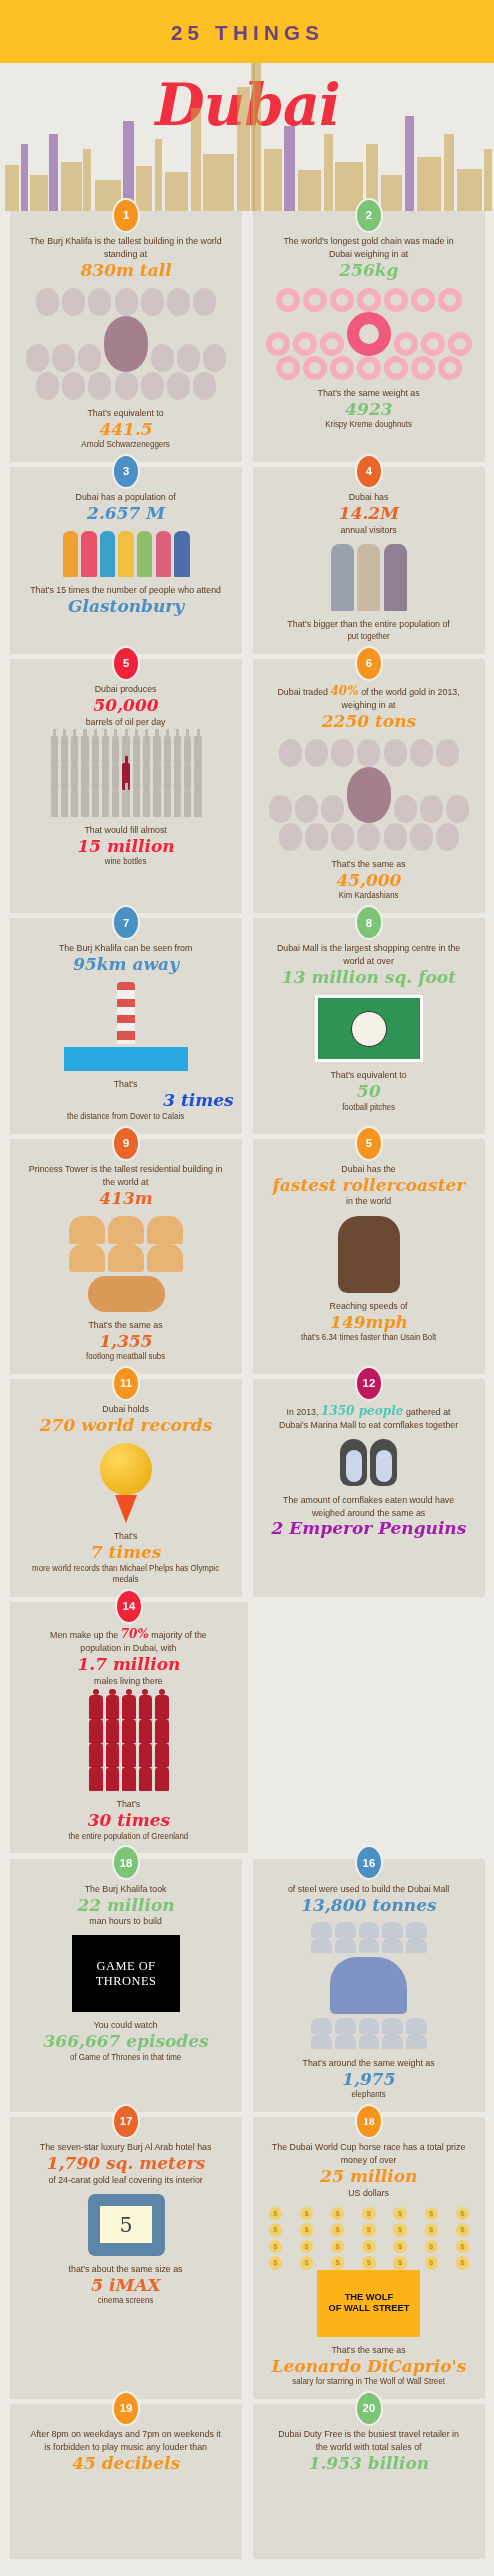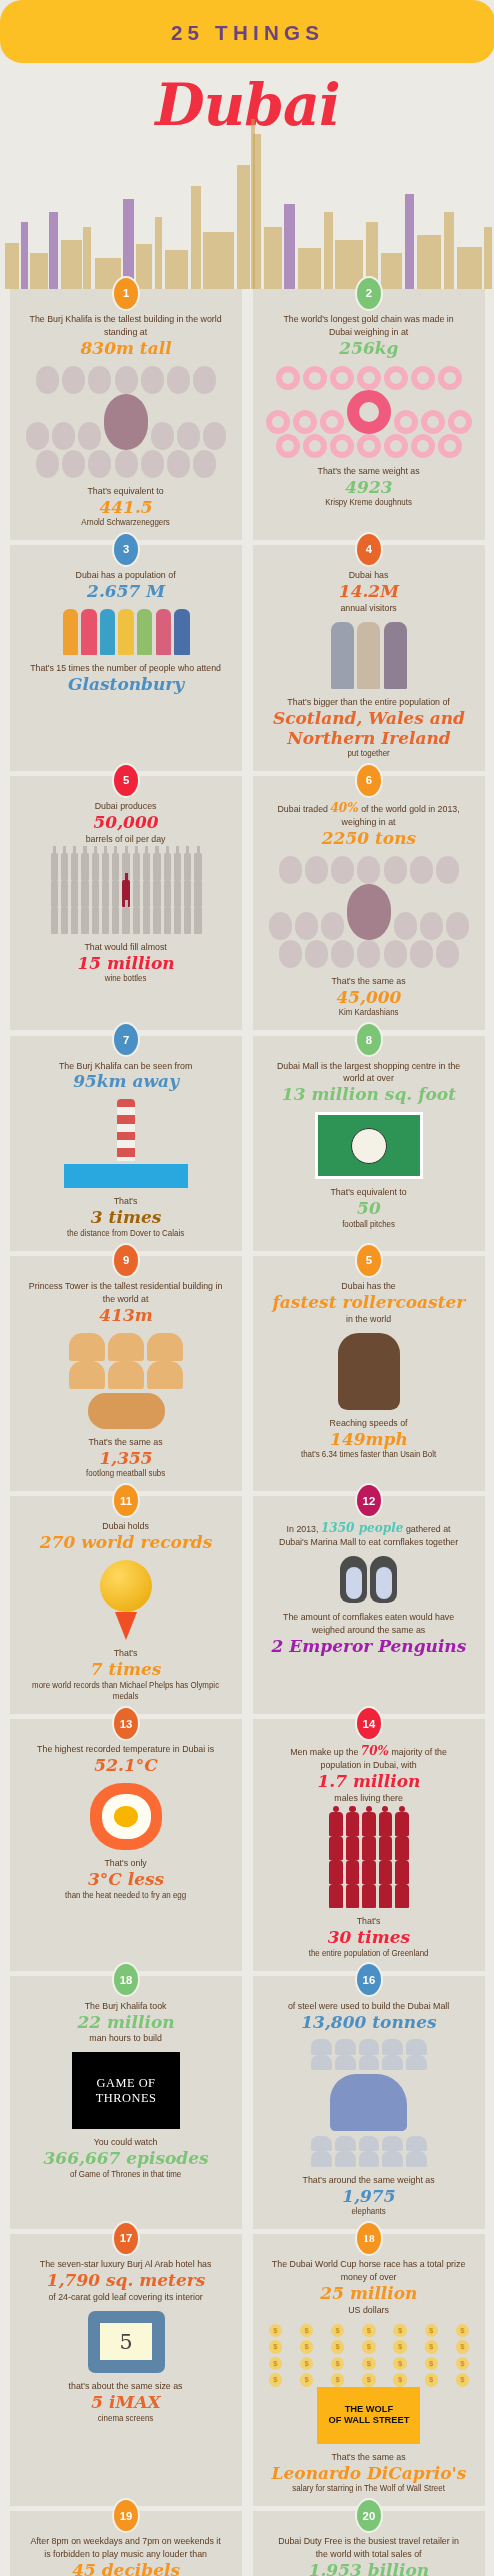--- a/index.html
+++ b/index.html
@@ -7,38 +7,38 @@
   body {
     width: 495px;
     background: #eceae4;
     font-family: "Liberation Sans", sans-serif;
     color: #5a3a20;
   }
   .page { width:495px; position:relative; overflow:hidden; background:#eceae4; }
 
   
   .hdr-yellow {
-    background:#fcc024; height:63px; position:relative;border-radius:22px;
+    background:#fcc024; height:63px; position:relative;
   }
   .hdr-yellow .t1 {
     position:absolute; right:0; left:0; top:20.6px; text-align:center;
     font-size:20.6px; letter-spacing:5.2px; font-weight:bold; color:#6b4283;
     font-family:"Liberation Sans", sans-serif;
   }
   .hdr-purple {
     background:#6b4283; height:49px; position:relative;
   }
   .hdr-purple .t2 {
     position:absolute; left:0; right:0; top:7.2px; text-align:center;
     font-size:30px; letter-spacing:2.1px; font-weight:bold; color:#ffffff;
     font-family:"Liberation Sans Narrow","Liberation Sans",sans-serif;
     transform:scaleX(0.92); transform-origin:center;
   }
   .hero {
-    position:relative; height:226px; background:#eceae4; overflow:hidden;
+    position:relative; height:148px; background:#eceae4; overflow:hidden;
   }
   .hero .dubai-script {
     position:absolute; top:8.2px; left:0; right:0; text-align:center;
     font-family:"DejaVu Serif", serif; font-style:italic; font-weight:bold;
     font-size:57px; color:#f03040; letter-spacing:-1px;
   }
   
   .skyline { position:absolute; bottom:0; left:0; right:0; height:129px; }
   .sky-b { position:absolute; bottom:0; background:#c9a24a; opacity:.55; }
   .sky-p { position:absolute; bottom:0; background:#9a6fb0; opacity:.75; }
@@ -99,21 +99,21 @@
   .ball{position:absolute;left:50%;top:50%;transform:translate(-50%,-50%);width:36px;height:36px;border-radius:50%;background:#f4f1e6;border:1.5px solid #333;}
   .coin { width:13.4px;height:13.4px;border-radius:50%;background:#f2d06b;color:#c9921c;font-weight:bold;font-size:7.7px;display:flex;align-items:center;justify-content:center;}
   .burger{width:36px;height:28px;background:#e8b473;border-radius:13.4px 13.4px 3.1px 3.1px;}
   .hotdog{width:77px;height:36px;background:#d89a56;border-radius:17.5px;}
   .penguin{width:27px;height:47px;background:#4c4c4c;border-radius:13.4px 13.4px 9.3px 9.3px;position:relative;}
   .penguin .belly{position:absolute;left:5.2px;top:10.3px;width:16.5px;height:32px;background:#ccd5ea;border-radius:8.2px;}
   .chev{width:0;height:0;border-left:11.3px solid transparent;border-right:11.3px solid transparent;border-top:28px solid #f04e23;}
   .got{background:#000;color:#fff;width:108px;height:77px;margin:0 auto;display:flex;align-items:center;justify-content:center;font-family:"Liberation Serif",serif;font-size:12.4px;letter-spacing:0.5px;}
   .cinema{width:77px;height:62px;background:#5c85a8;border-radius:7.2px;margin:0 auto;display:flex;align-items:center;justify-content:center;}
   .cinema .screen{width:52px;height:37px;background:#fbf8d8;display:flex;align-items:center;justify-content:center;font-size:20.6px;color:#444;font-family:"DejaVu Serif",serif;}
-  .wolf{width:103px;height:57px;background:#fcb316;margin:0 auto;display:flex;align-items:center;justify-content:center;color:#111;font-weight:bold;font-size:9.3px;text-align:center;line-height:1.2;}
+  .wolf{width:103px;height:67px;background:#fcb316;margin:0 auto;display:flex;align-items:center;justify-content:center;color:#111;font-weight:bold;font-size:9.3px;text-align:center;line-height:1.2;}
   .dollar-grid{display:grid;grid-template-columns:repeat(7,1fr);gap:3.1px;justify-items:center;}
 </style>
 </head>
 <body>
 
 <div class="page">
 
   <div class="hdr-yellow">
     <div class="t1">25 THINGS</div>
   </div>
@@ -253,21 +253,20 @@
           <div class="big" style="color: rgb(232, 102, 42);">14.2M</div>
           <div class="txt">annual visitors</div>
           <div class="art">
             <div class="ic-row">
               <div style="width: 23px; height: 67px; border-radius: 8.2px 8.2px 1.5px 1.5px; background: rgb(154, 160, 173);"></div>
               <div style="width: 23px; height: 67px; border-radius: 8.2px 8.2px 1.5px 1.5px; background: rgb(201, 184, 164);"></div>
               <div style="width: 23px; height: 67px; border-radius: 8.2px 8.2px 1.5px 1.5px; background: rgb(143, 127, 147);"></div>
             </div>
           </div>
           <div class="txt">That's bigger than the entire population of</div>
-          <div class="big" style="color: rgb(232, 102, 42);">Scotland, Wales and Northern Ireland</div>
           <div class="txt small">put together</div>
         </div>
       </div>
       <div class="row">
         <div class="card">
           <div class="badge" style="background: rgb(240, 35, 59);">5</div>
           <div class="txt">Dubai produces</div>
           <div class="big" style="color: rgb(240, 35, 59);">50,000</div>
           <div class="txt">barrels of oil per day</div>
           <div class="art">
@@ -368,21 +367,21 @@
       <div class="row">
         <div class="card">
           <div class="badge" style="background: rgb(74, 144, 196);">7</div>
           <div class="txt">The Burj Khalifa can be seen from</div>
           <div class="big" style="color: rgb(74, 144, 196);">95km away</div>
           <div class="art">
             <div style="width: 17.5px; height: 62px; margin: 0px auto; background: repeating-linear-gradient(rgb(217, 83, 79) 0px, rgb(217, 83, 79) 8.2px, rgb(242, 240, 234) 8.2px, rgb(242, 240, 234) 16.5px); border-radius: 4.1px 4.1px 0px 0px;"></div>
             <div style="width: 124px; height: 24px; margin: 3.1px auto 0px; background: rgb(41, 168, 224);"></div>
           </div>
           <div class="txt">That's</div>
-          <div class="big" style="color: #a16207;">3 times</div>
+          <div class="big" style="color: #1d4ed8; text-align: right;">3 times</div>
           <div class="txt small">the distance from Dover to Calais</div>
         </div>
         <div class="card">
           <div class="badge" style="background: rgb(124, 197, 118);">8</div>
           <div class="txt">Dubai Mall is the largest shopping centre in the world at over</div>
           <div class="big" style="color: rgb(124, 197, 118);">13 million sq. foot</div>
           <div class="art">
             <div class="pitch">
               <div class="ball"></div>
             </div>
@@ -452,35 +451,20 @@
                 <div class="belly"></div>
               </div>
             </div>
           </div>
           <div class="txt">The amount of cornflakes eaten would have weighed around the same as</div>
           <div class="big" style="color: #a21caf;">2 Emperor Penguins</div>
         </div>
       </div>
       <div class="row">
         <div class="card">
-          <div class="badge" style="background: rgb(232, 102, 42);">13</div>
-          <div class="txt">The highest recorded temperature in Dubai is</div>
-          <div class="big" style="color: rgb(232, 102, 42);">52.1°C</div>
-          <div class="art">
-            <div class="egg">
-              <div class="white">
-                <div class="yolk"></div>
-              </div>
-            </div>
-          </div>
-          <div class="txt">That's only</div>
-          <div class="big" style="color: rgb(232, 102, 42);">3°C less</div>
-          <div class="txt small">than the heat needed to fry an egg</div>
-        </div>
-        <div class="card">
           <div class="badge" style="background: rgb(240, 35, 59);">14</div>
           <div class="txt"><span>Men make up the</span> <span class="big" style="font-size:13.4px;color:#f0233b">70%</span> <span>majority of the population in Dubai, with</span></div>
           <div class="big" style="color: rgb(240, 35, 59);">1.7 million</div>
           <div class="txt">males living there</div>
           <div class="art">
             <div class="ic-row">
               <div class="peep"></div>
               <div class="peep"></div>
               <div class="peep"></div>
               <div class="peep"></div>

